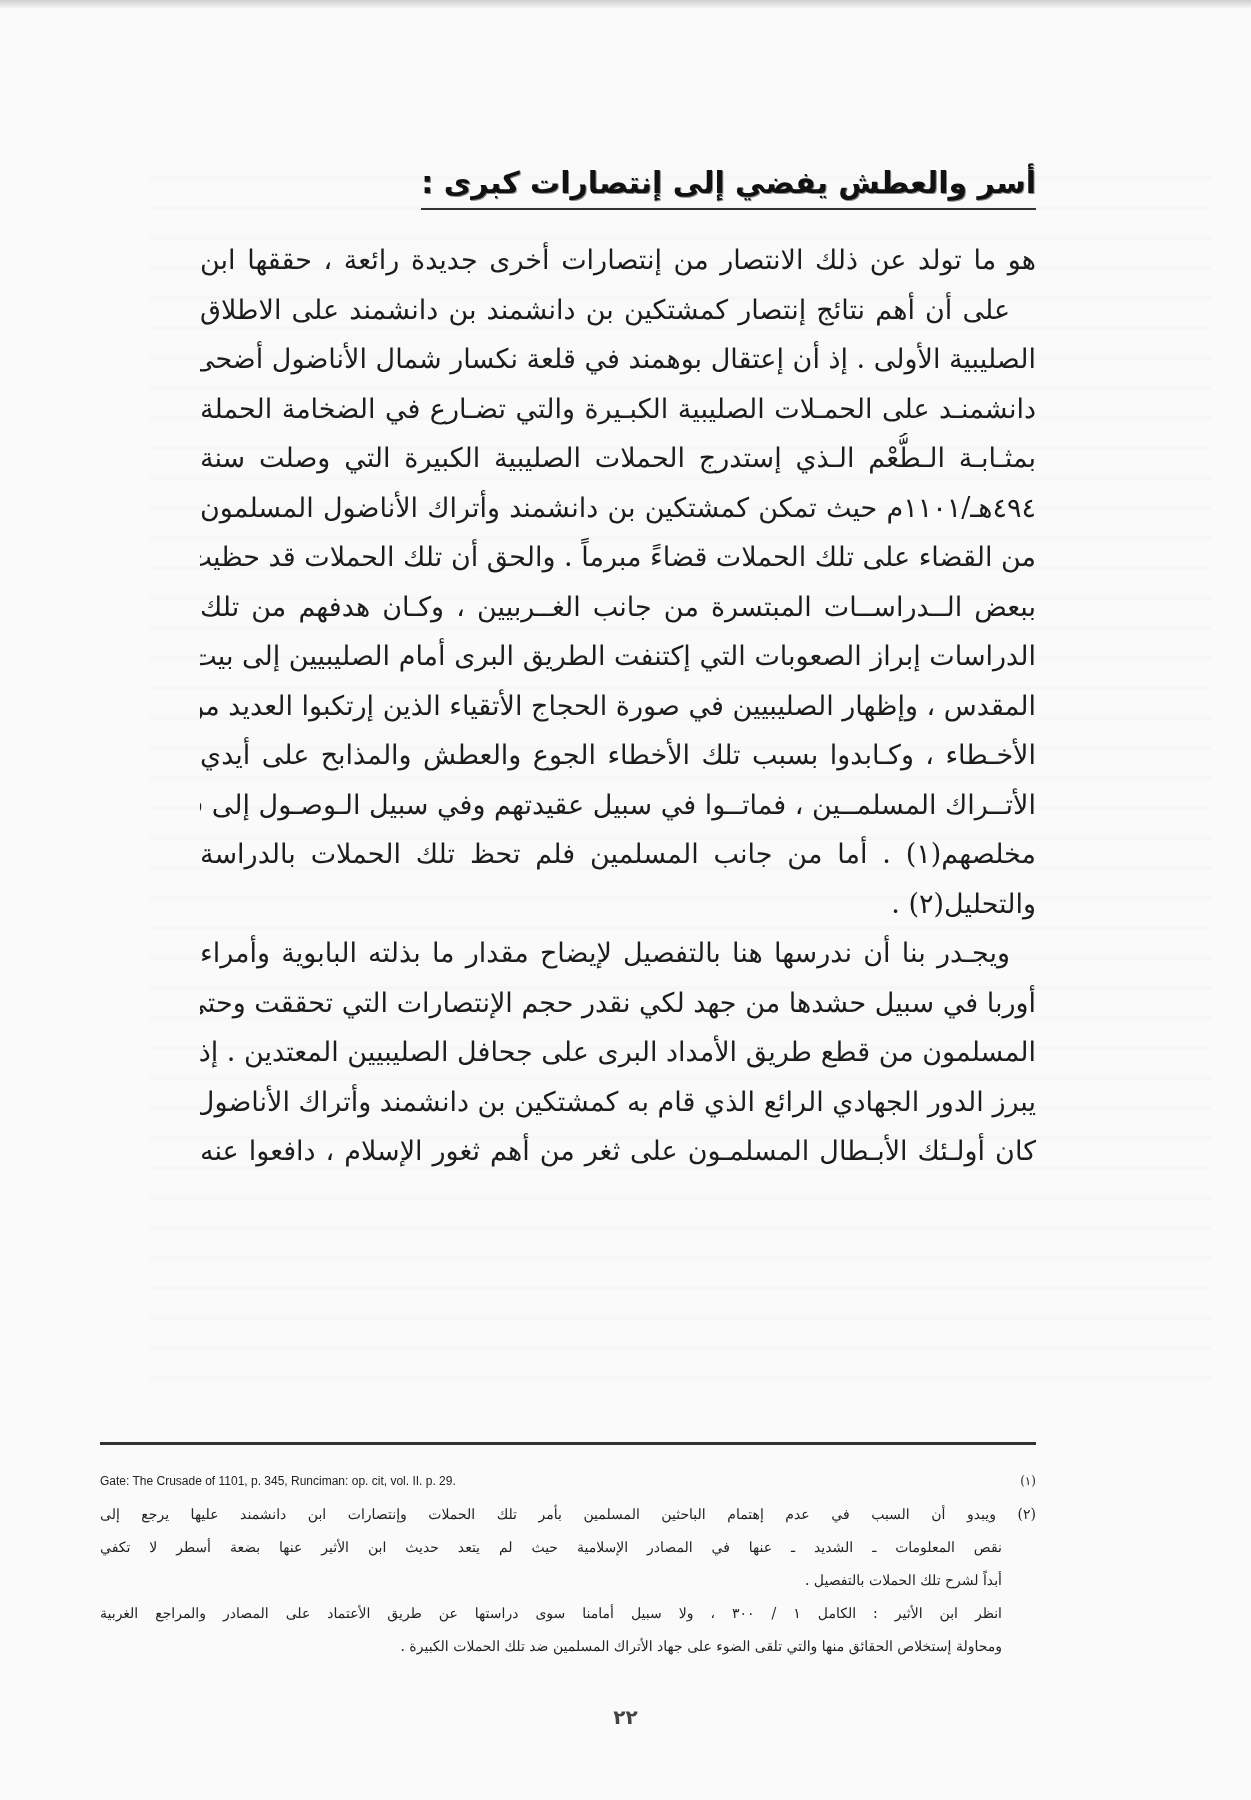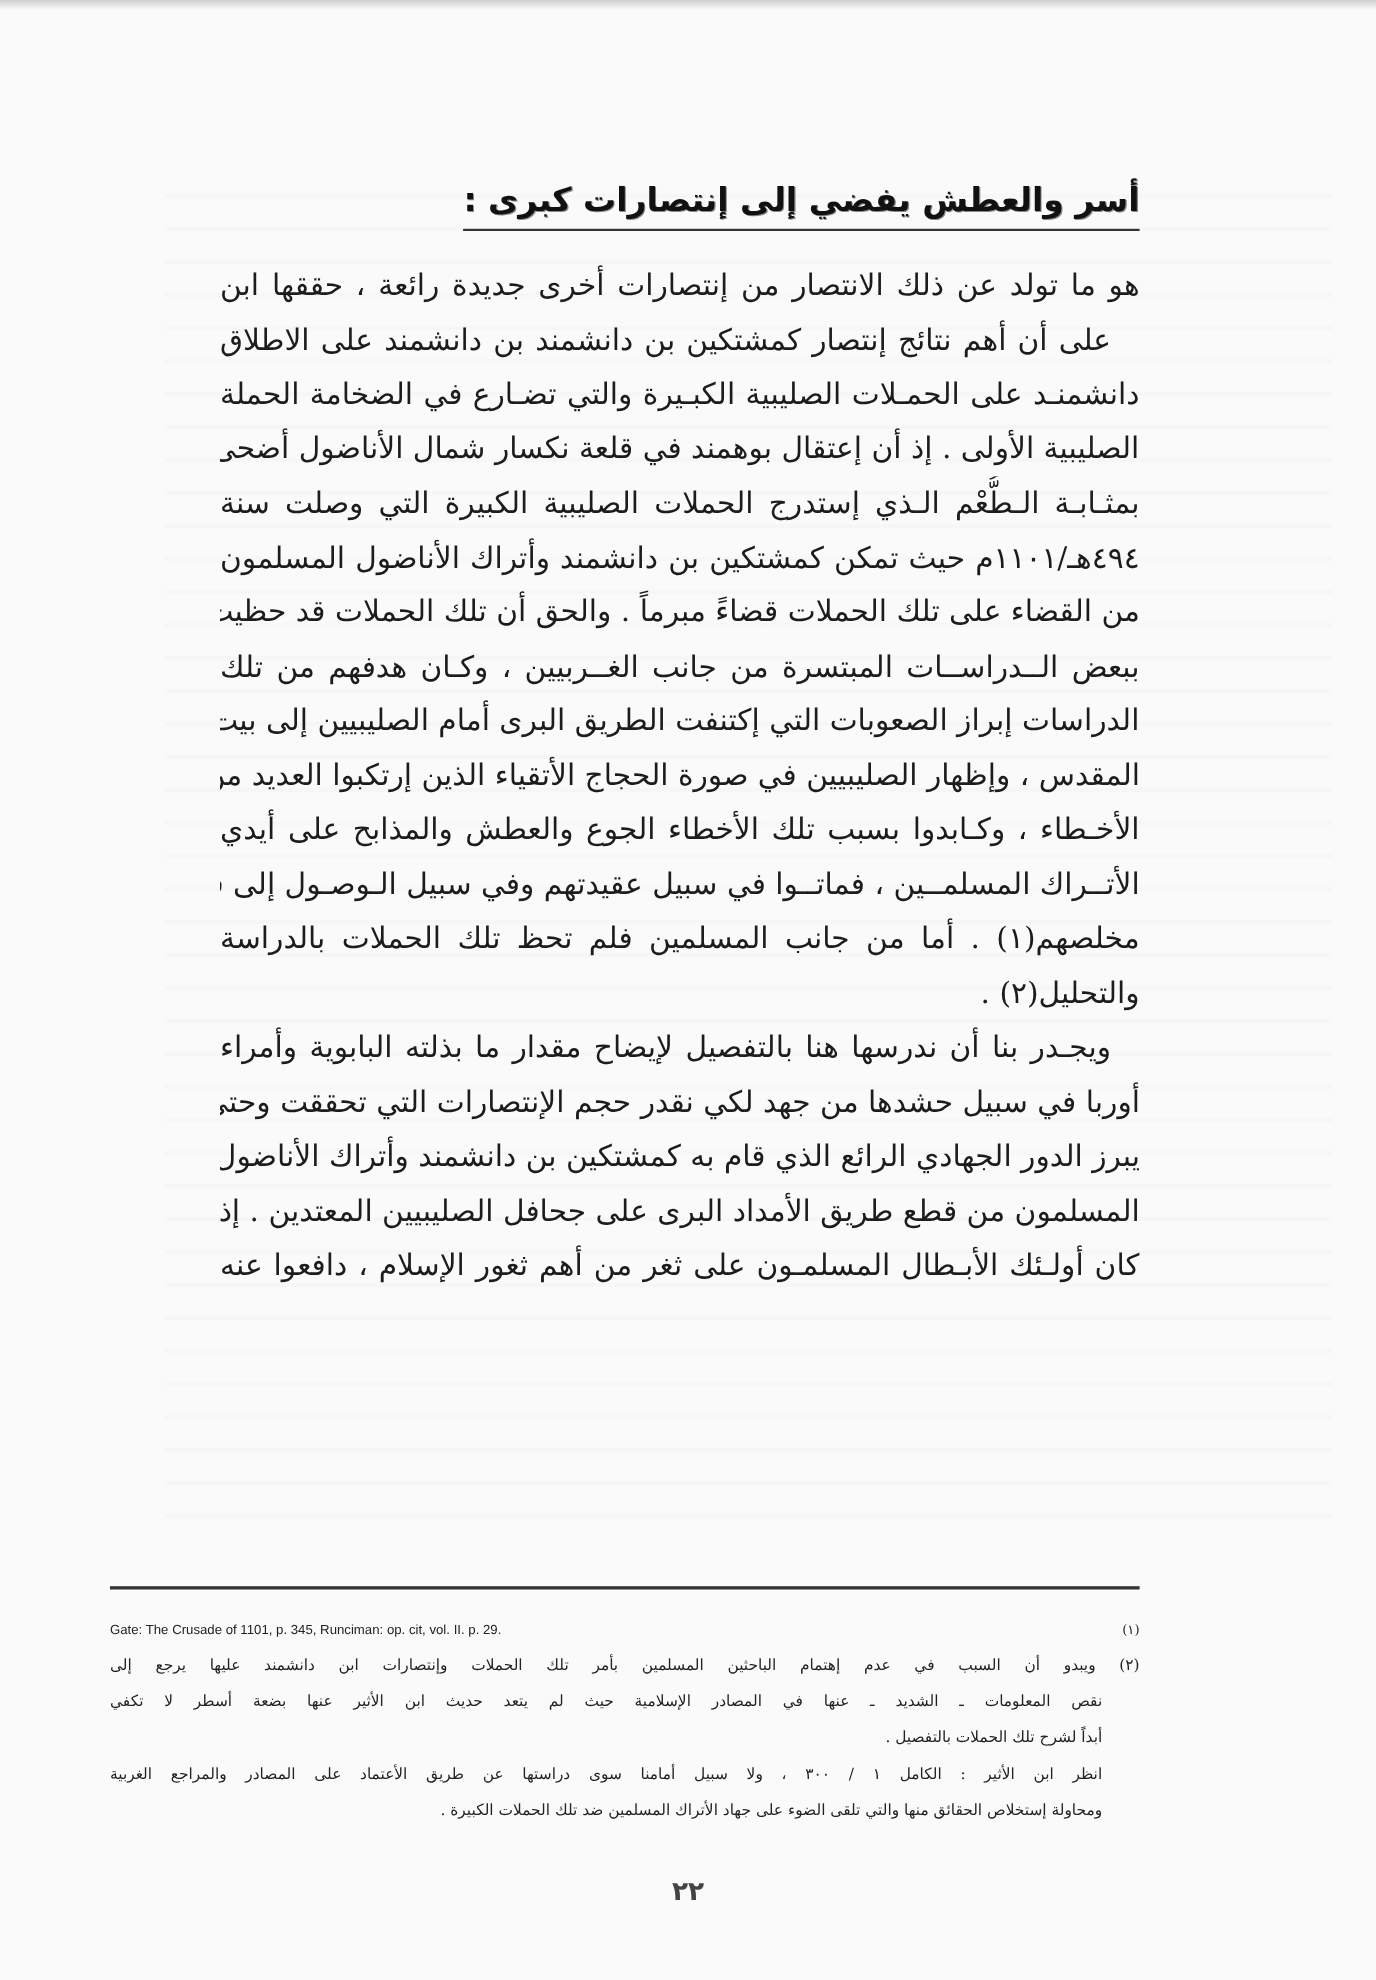--- a/index.html
+++ b/index.html
@@ -122,52 +122,52 @@
     padding-right: 0;
   }
   .page-number {
     position: absolute;
     left: 0;
     right: 0;
     top: 1705px;
     text-align: center;
     font-family: "DejaVu Sans", sans-serif;
     font-weight: bold;
-    font-size: 24px;
+    font-size: 20px;
     color: #444;
     direction: rtl;
   }
 </style>
 </head>
 <body>
 
 <div class="page-edge-top"></div>
 <div class="ghost"></div>
 
 <h2 class="title">أسر والعطش يفضي إلى إنتصارات كبرى :</h2>
 
 <div class="body-text">
   <span class="body-line">هو ما تولد عن ذلك الانتصار من إنتصارات أخرى جديدة رائعة ، حققها ابن</span>
   <span class="body-line indent">على أن أهم نتائج إنتصار كمشتكين بن دانشمند بن دانشمند على الاطلاق</span>
+  <span class="body-line">الصليبية الأولى . إذ أن إعتقال بوهمند في قلعة نكسار شمال الأناضول أضحى</span>
   <span class="body-line">دانشمنـد على الحمـلات الصليبية الكبـيرة والتي تضـارع في الضخامة الحملة</span>
-  <span class="body-line">الصليبية الأولى . إذ أن إعتقال بوهمند في قلعة نكسار شمال الأناضول أضحى</span>
   <span class="body-line">بمثـابـة الـطُّعْم الـذي إستدرج الحملات الصليبية الكبيرة التي وصلت سنة</span>
   <span class="body-line">٤٩٤هـ/١١٠١م حيث تمكن كمشتكين بن دانشمند وأتراك الأناضول المسلمون</span>
   <span class="body-line">من القضاء على تلك الحملات قضاءً مبرماً . والحق أن تلك الحملات قد حظيت</span>
   <span class="body-line">ببعض الــدراســات المبتسرة من جانب الغــربيين ، وكـان هدفهم من تلك</span>
   <span class="body-line">الدراسات إبراز الصعوبات التي إكتنفت الطريق البرى أمام الصليبيين إلى بيت</span>
   <span class="body-line">المقدس ، وإظهار الصليبيين في صورة الحجاج الأتقياء الذين إرتكبوا العديد من</span>
   <span class="body-line">الأخـطاء ، وكـابدوا بسبب تلك الأخطاء الجوع والعطش والمذابح على أيدي</span>
   <span class="body-line">الأتــراك المسلمــين ، فماتــوا في سبيل عقيدتهم وفي سبيل الـوصـول إلى قبر</span>
   <span class="body-line">مخلصهم(١) . أما من جانب المسلمين فلم تحظ تلك الحملات بالدراسة</span>
   <span class="body-line last">والتحليل(٢) .</span>
   <span class="body-line indent">ويجـدر بنا أن ندرسها هنا بالتفصيل لإيضاح مقدار ما بذلته البابوية وأمراء</span>
   <span class="body-line">أوربا في سبيل حشدها من جهد لكي نقدر حجم الإنتصارات التي تحققت وحتى</span>
+  <span class="body-line">المسلمون من قطع طريق الأمداد البرى على جحافل الصليبيين المعتدين . إذ</span>
   <span class="body-line">يبرز الدور الجهادي الرائع الذي قام به كمشتكين بن دانشمند وأتراك الأناضول</span>
-  <span class="body-line">المسلمون من قطع طريق الأمداد البرى على جحافل الصليبيين المعتدين . إذ</span>
   <span class="body-line">كان أولـئك الأبـطال المسلمـون على ثغر من أهم ثغور الإسلام ، دافعوا عنه</span>
 </div>
 
 <div class="fn-rule"></div>
 
 <div class="footnotes">
   <div class="fn-line fn-latin">
     <span>Gate: The Crusade of 1101, p. 345, Runciman: op. cit, vol. II. p. 29.</span>
     <span class="num">(١)</span>
   </div>

